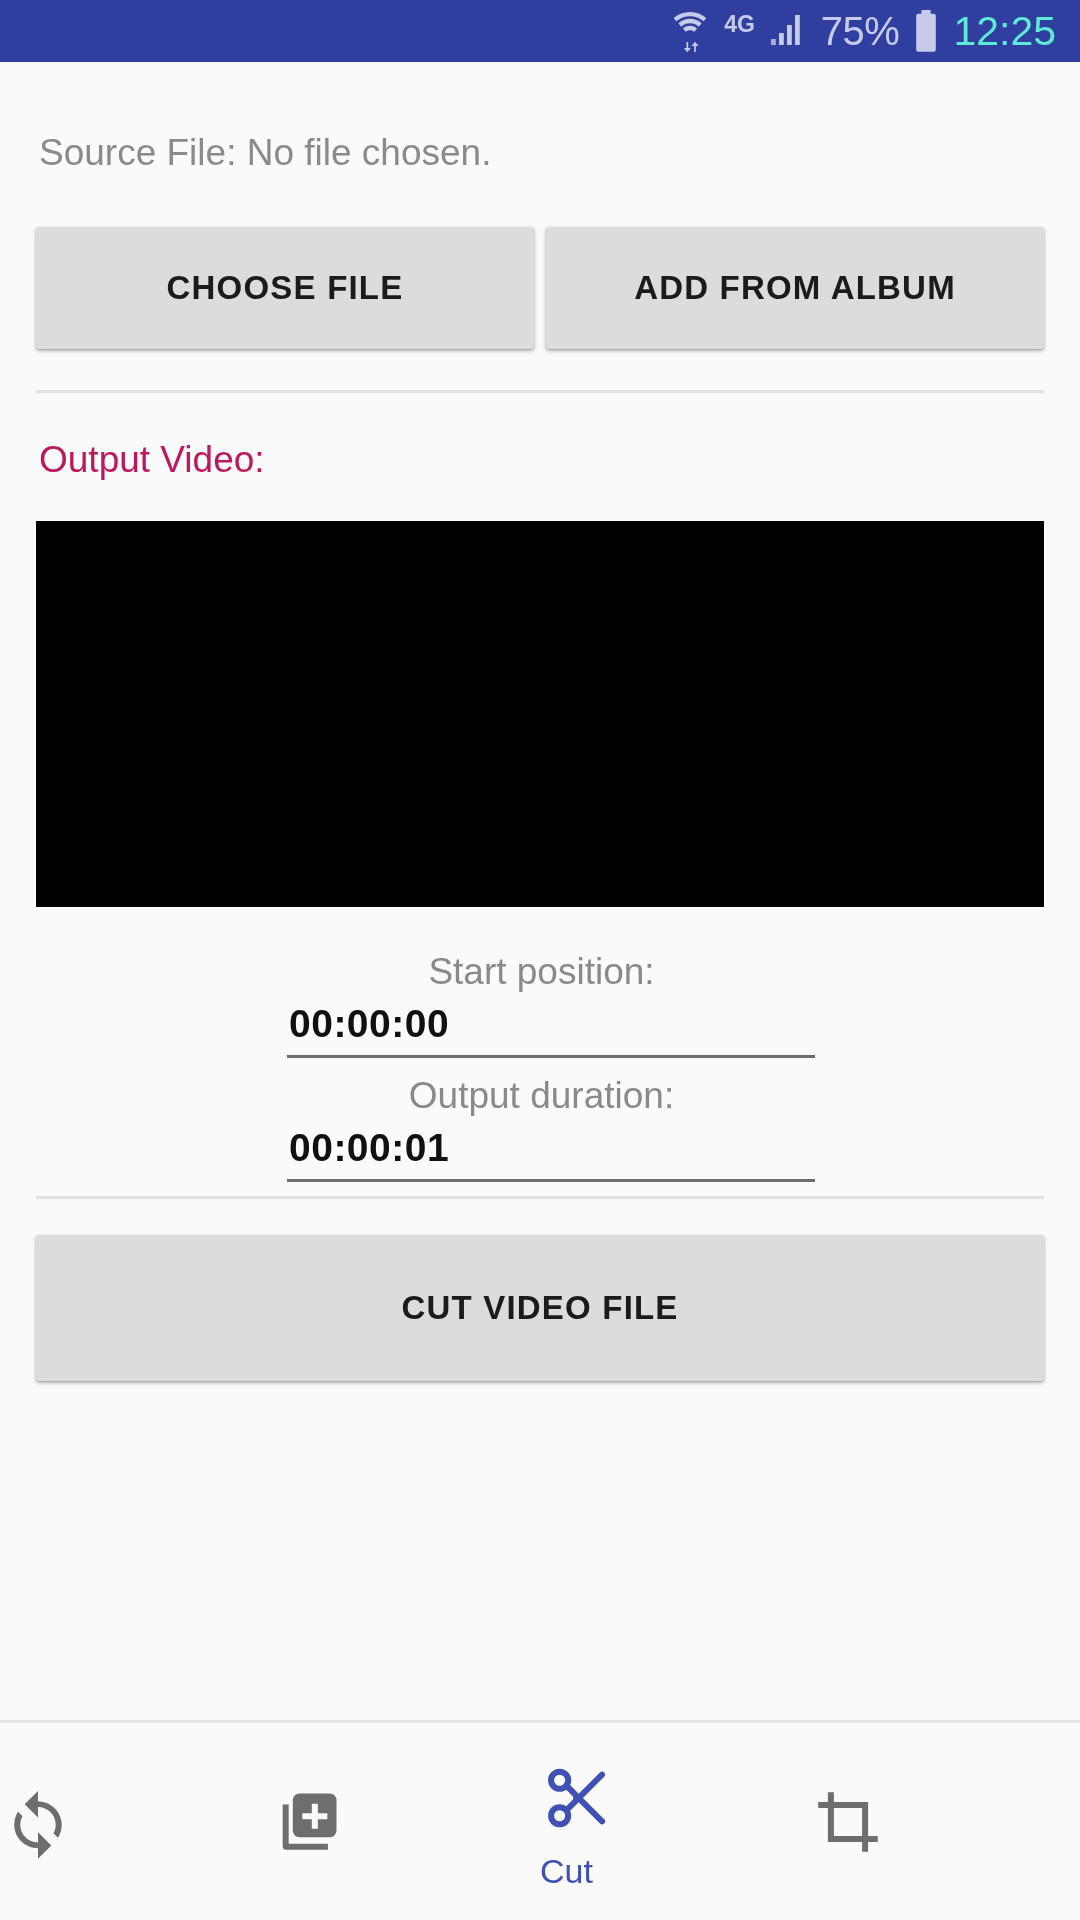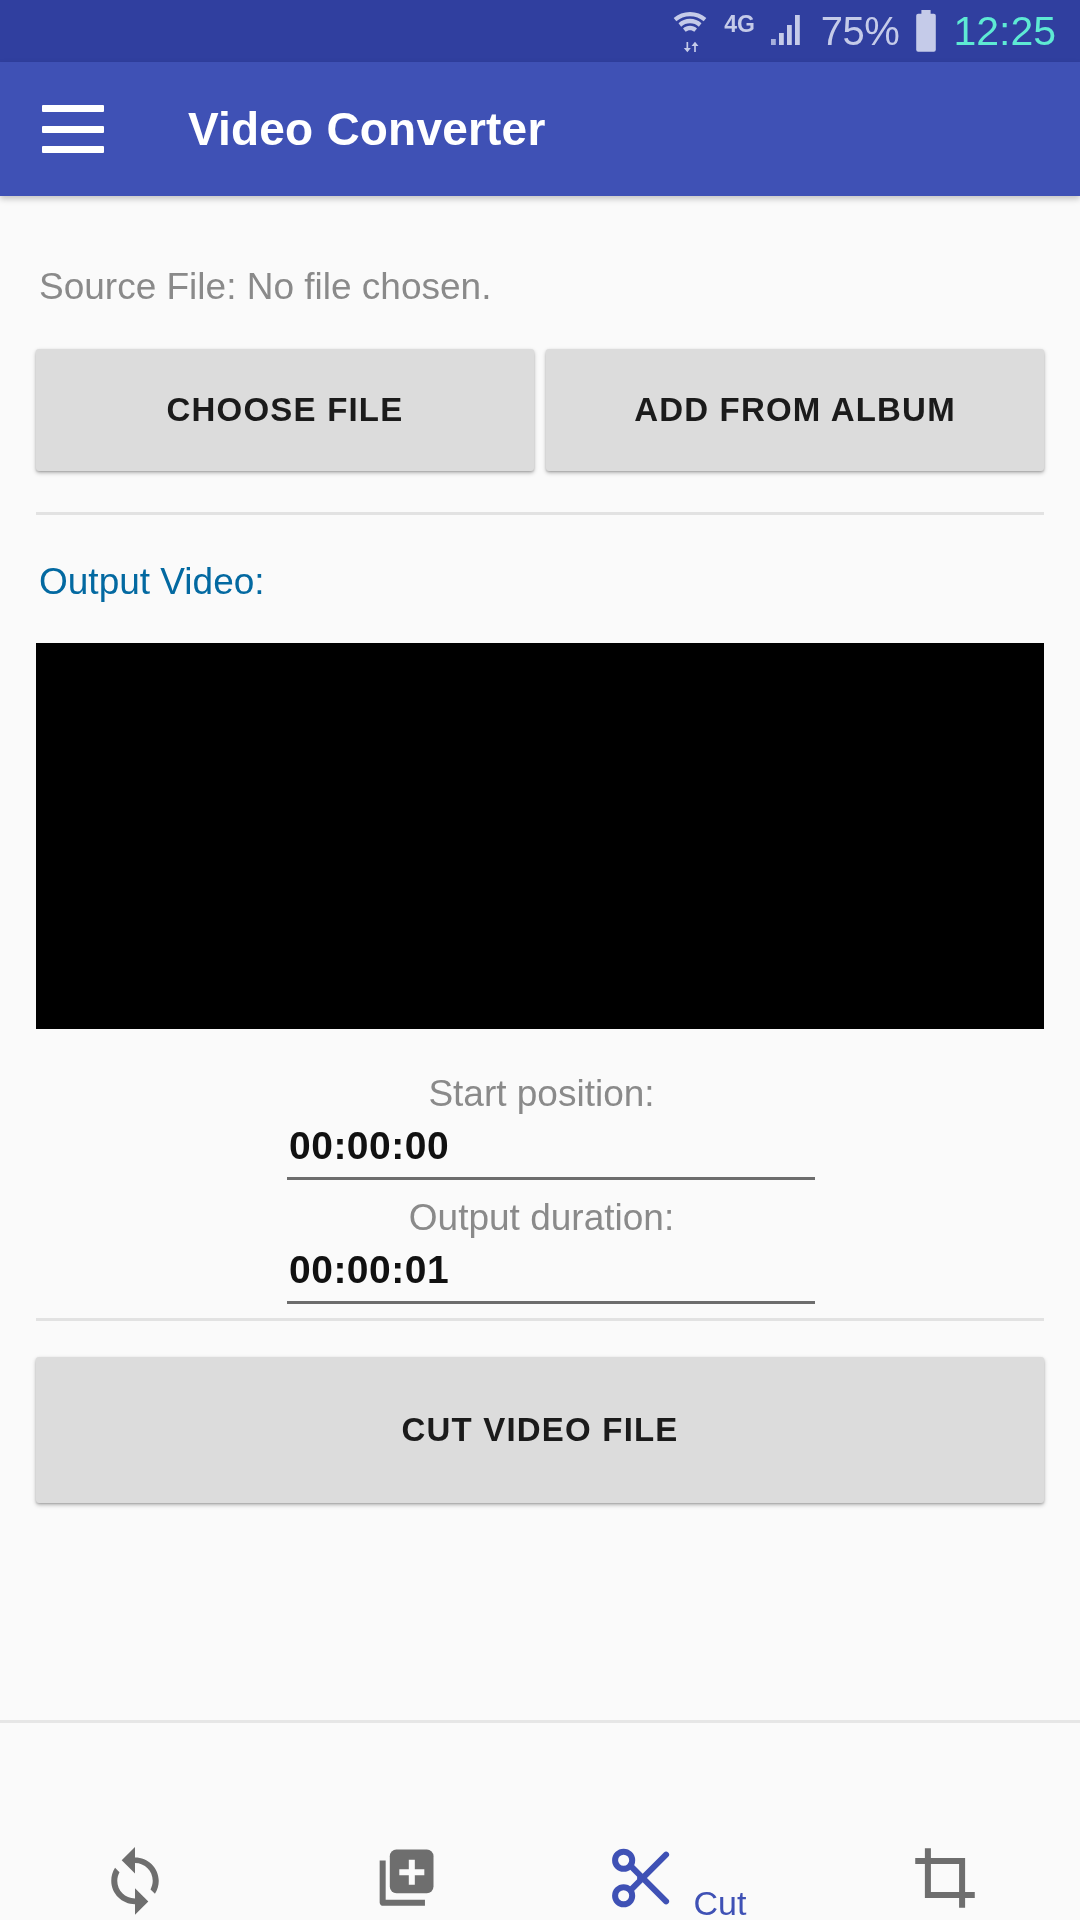--- a/index.html
+++ b/index.html
@@ -71,21 +71,21 @@
     overflow:hidden;
   }
 
   .source-label {
     color:#8a8a8a; font-size:37px; font-weight:400;
     padding-top:54px; padding-left:3px;
   }
 
   .btn-row {
     display:flex; gap:12px;
-    margin-top:41px;
+    margin-top:53px;
   }
   .mat-btn {
     background:#dcdcdc;
     border:none;
     border-radius:3px;
     color:#1b1b1b;
     font-family:"Liberation Sans", sans-serif;
     font-size:33px; font-weight:700;
     letter-spacing:1.2px;
     height:122px;
@@ -95,21 +95,21 @@
     flex:1 1 0;
   }
 
   .divider {
     height:3px;
     background:#e2e2e2;
     margin:41px 0 0 0;
   }
 
   .section-label {
-    color:#0369a1; font-size:37px; font-weight:400;
+    color:#be185d; font-size:37px; font-weight:400;
     margin-top:46px; padding-left:3px;
   }
 
   .video-box {
     margin-top:40px;
     height:386px;
     background:#000000;
     width:100%;
   }
 
@@ -150,22 +150,22 @@
   
   .bottom-nav {
     flex:0 0 200px;
     height:200px;
     background:#fafafa;
     border-top:3px solid #e6e6e6;
     display:flex; align-items:center;
   }
   .nav-item {
     flex:1 1 0;
-    display:flex; 
-    align-items:flex-end; justify-content:center;
+    display:flex; flex-direction:column;
+    align-items:flex-start; justify-content:center;
     gap:14px; cursor:pointer;
     height:100%;
     padding-top:4px;
   }
   .nav-item .nav-label {
     font-size:34px; color:#3f51b5; font-weight:400; line-height:1;
   }
   .nav-icon { display:block; }
 </style>
 </head>
@@ -195,28 +195,20 @@
     <span class="sb-item sb-text">75%</span>
     <span class="sb-item sb-icon">
       <svg width="26" height="44" viewBox="0 0 13 22">
         <rect x="4.2" y="0.5" width="4.6" height="2.2" fill="#c5cbe9"></rect>
         <rect x="1.6" y="2.4" width="9.8" height="19" rx="1" fill="#c5cbe9"></rect>
       </svg>
     </span>
     <span class="sb-item sb-clock">12:25</span>
   </div>
 
-  <div class="app-bar">
-    <div class="hamburger">
-      <span></span>
-      <span></span>
-      <span></span>
-    </div>
-    <div class="app-title">Video Converter</div>
-  </div>
 
   <div class="content">
 
     <div class="source-label">Source File: No file chosen.</div>
 
     <div class="btn-row">
       <button class="mat-btn">CHOOSE FILE</button>
       <button class="mat-btn">ADD FROM ALBUM</button>
     </div>
 

